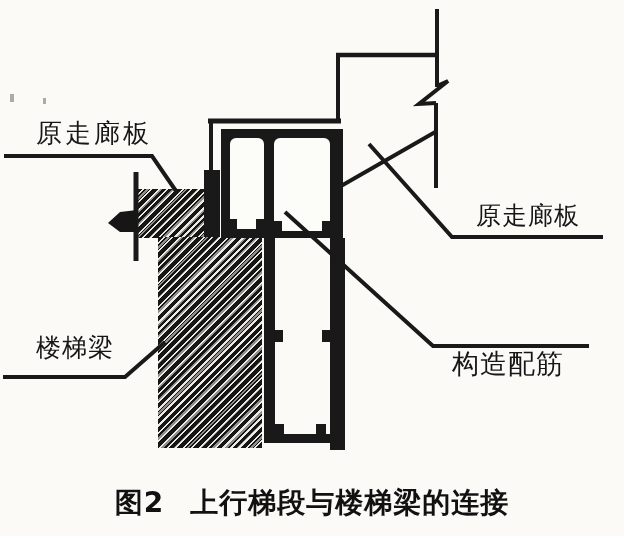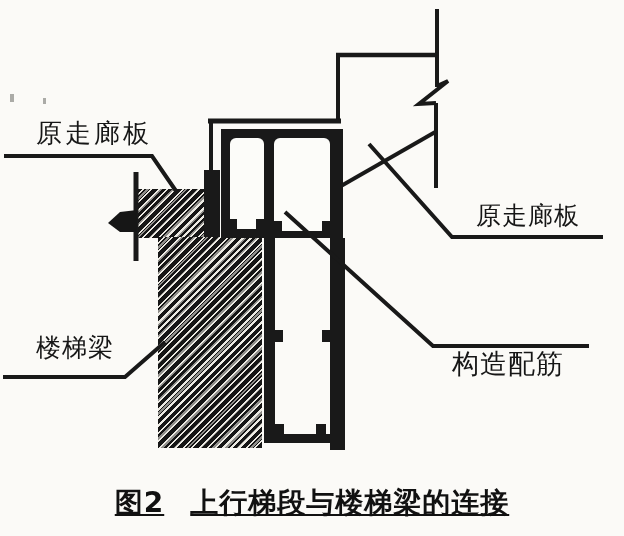--- a/index.html
+++ b/index.html
@@ -24,21 +24,21 @@
   }
   svg.lines{position:absolute;left:0;top:0;z-index:5;}
   .callout{
     position:absolute;z-index:6;
     font-size:26px;line-height:1.05;letter-spacing:2px;
     color:#161616;white-space:nowrap;
   }
   .caption{
     position:absolute;z-index:6;left:0;width:624px;top:484px;
     text-align:center;font-weight:bold;font-size:28px;
-    color:#111;white-space:nowrap;letter-spacing:1px;text-decoration:underline;
+    color:#111;white-space:nowrap;letter-spacing:1px;
   }
   .caption .cap-num{margin-right:26px;}
   .speck{position:absolute;background:#6a6a66;opacity:.55;}
 </style>
 </head>
 <body>
 
 <div class="stage">
 
   <div class="speck abs" style="left:10px;top:94px;width:4px;height:8px;"></div>

